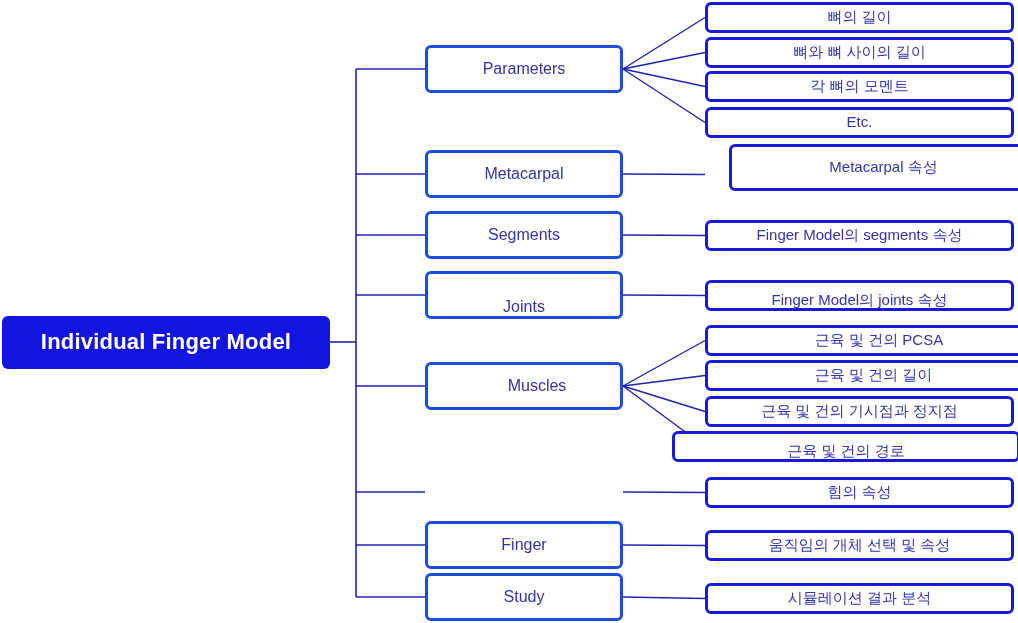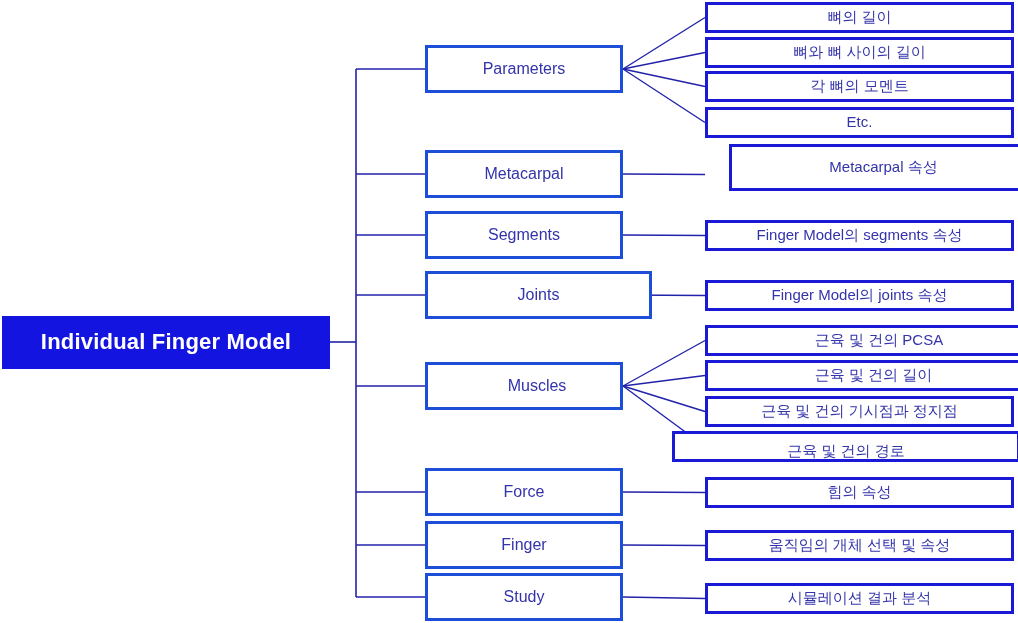--- a/index.html
+++ b/index.html
@@ -26,20 +26,21 @@
     pointer-events: none;
   }
   .node {
     position: absolute;
     box-sizing: border-box;
     display: flex;
     align-items: center;
     justify-content: center;
     text-align: center;
     line-height: 1.1;
+    border-radius: 6px;
   }
   .node-root {
     background: #1414e0;
     color: #ffffff;
     font-weight: bold;
     font-size: 22px;
     letter-spacing: 0.2px;
     border: none;
   }
   .node-mid {
@@ -113,43 +114,40 @@
     </div>
     <div class="node node-leaf" style="left: 705px; top: 144px; width: 309px; height: 47px; margin-left: 24px;">
       <span class="node-label">Metacarpal 속성</span>
     </div>
     <div class="node node-mid" style="left: 425px; top: 211px; width: 198px; height: 48px;">
       <span class="node-label">Segments</span>
     </div>
     <div class="node node-leaf" style="left: 705px; top: 220px; width: 309px; height: 31px;">
       <span class="node-label">Finger Model의 segments 속성</span>
     </div>
-    <div class="node node-mid" style="left: 425px; top: 271px; width: 227px; height: 48px;">
+    <div class="node node-mid" style="left: 425px; top: 271px; width: 198px; height: 48px; align-items: flex-end;">
       <span class="node-label">Joints</span>
     </div>
-    <div class="node node-leaf" style="left: 705px; top: 280px; width: 309px; height: 31px;">
+    <div class="node node-leaf" style="left: 705px; top: 280px; width: 309px; height: 31px; align-items: flex-end;">
       <span class="node-label">Finger Model의 joints 속성</span>
     </div>
     <div class="node node-mid" style="left: 425px; top: 362px; width: 198px; height: 48px; padding-left: 26px;">
       <span class="node-label">Muscles</span>
     </div>
     <div class="node node-leaf" style="left: 705px; top: 325px; width: 348px; height: 31px;">
       <span class="node-label">근육 및 건의 PCSA</span>
     </div>
     <div class="node node-leaf" style="left: 705px; top: 360px; width: 337px; height: 31px;">
       <span class="node-label">근육 및 건의 길이</span>
     </div>
     <div class="node node-leaf" style="left: 705px; top: 396px; width: 309px; height: 31px;">
       <span class="node-label">근육 및 건의 기시점과 정지점</span>
     </div>
     <div class="node node-leaf" style="left: 672px; top: 431px; width: 348px; height: 31px; align-items: flex-end;">
       <span class="node-label">근육 및 건의 경로</span>
-    </div>
-    <div class="node node-mid" style="left: 425px; top: 468px; width: 198px; height: 48px;">
-      <span class="node-label">Force</span>
     </div>
     <div class="node node-leaf" style="left: 705px; top: 477px; width: 309px; height: 31px;">
       <span class="node-label">힘의 속성</span>
     </div>
     <div class="node node-mid" style="left: 425px; top: 521px; width: 198px; height: 48px;">
       <span class="node-label">Finger</span>
     </div>
     <div class="node node-leaf" style="left: 705px; top: 530px; width: 309px; height: 31px; text-align: center;">
       <span class="node-label">움직임의 개체 선택 및 속성</span>
     </div>

